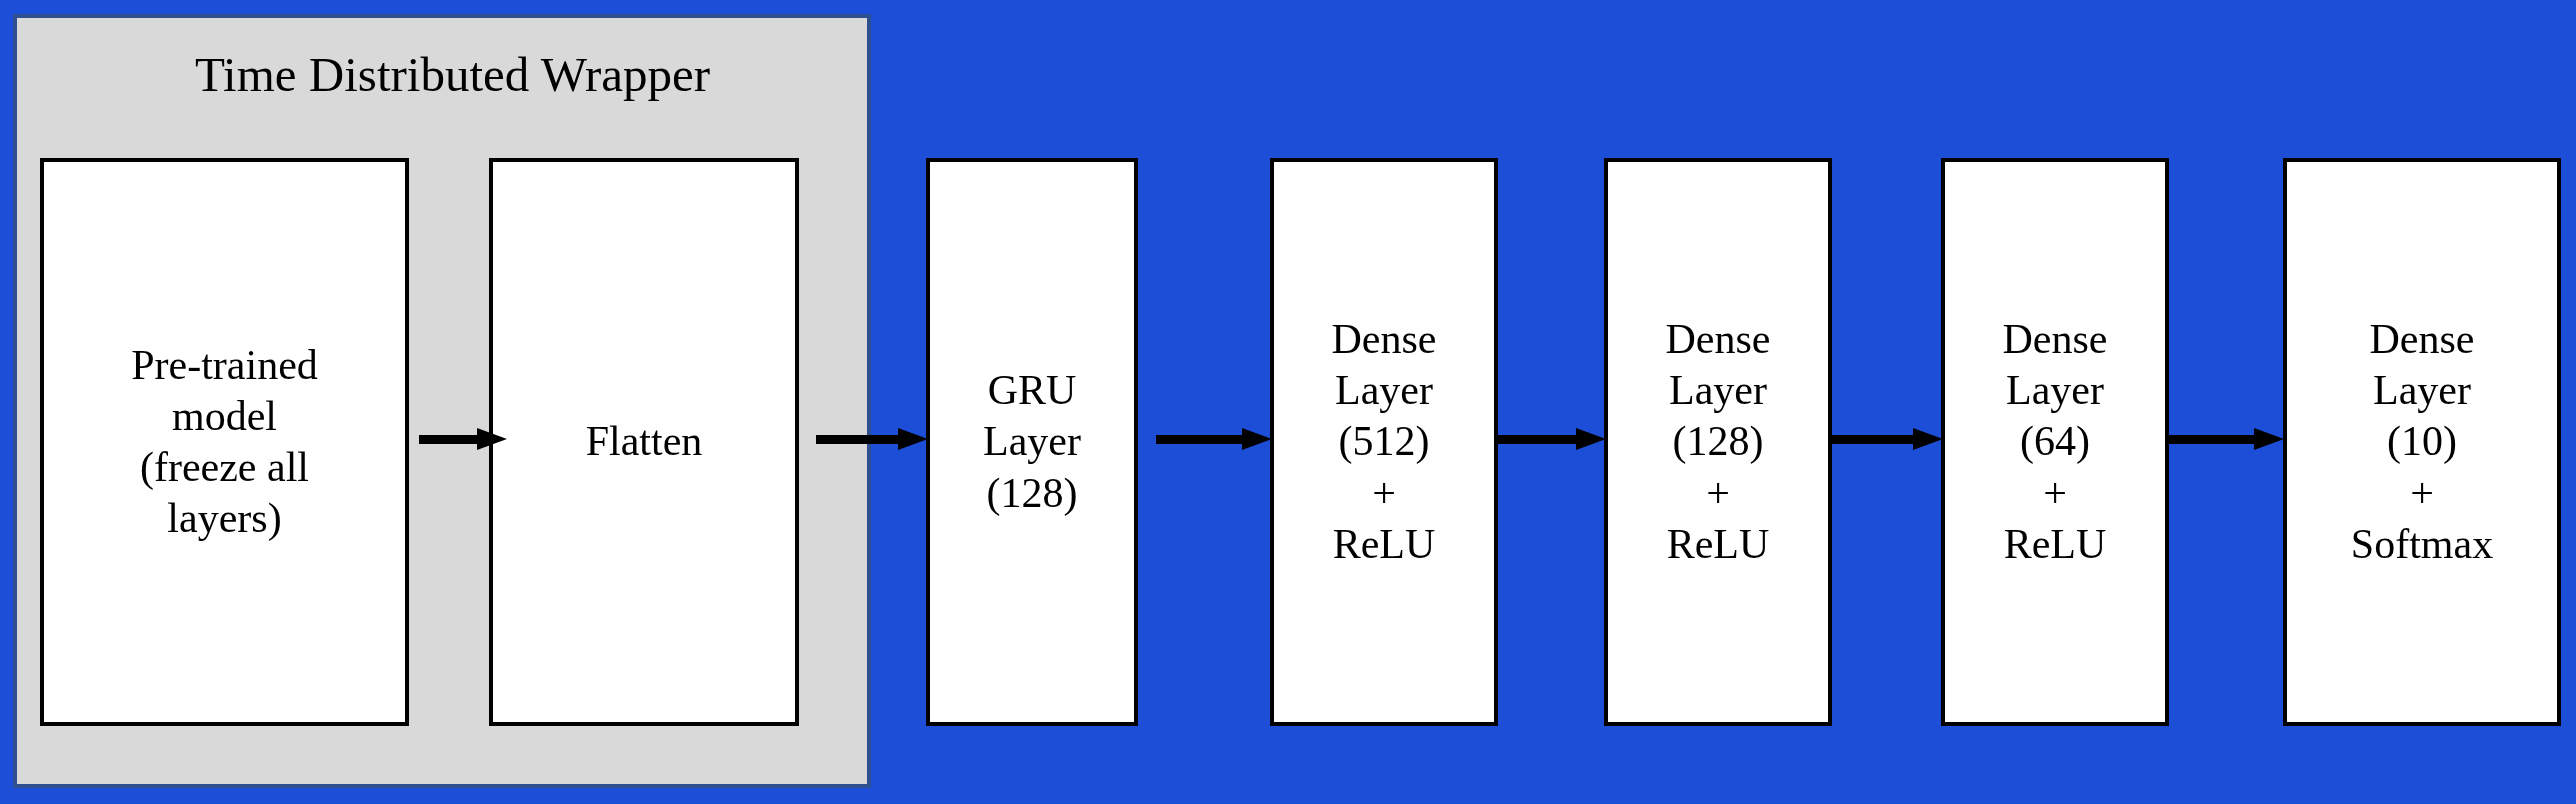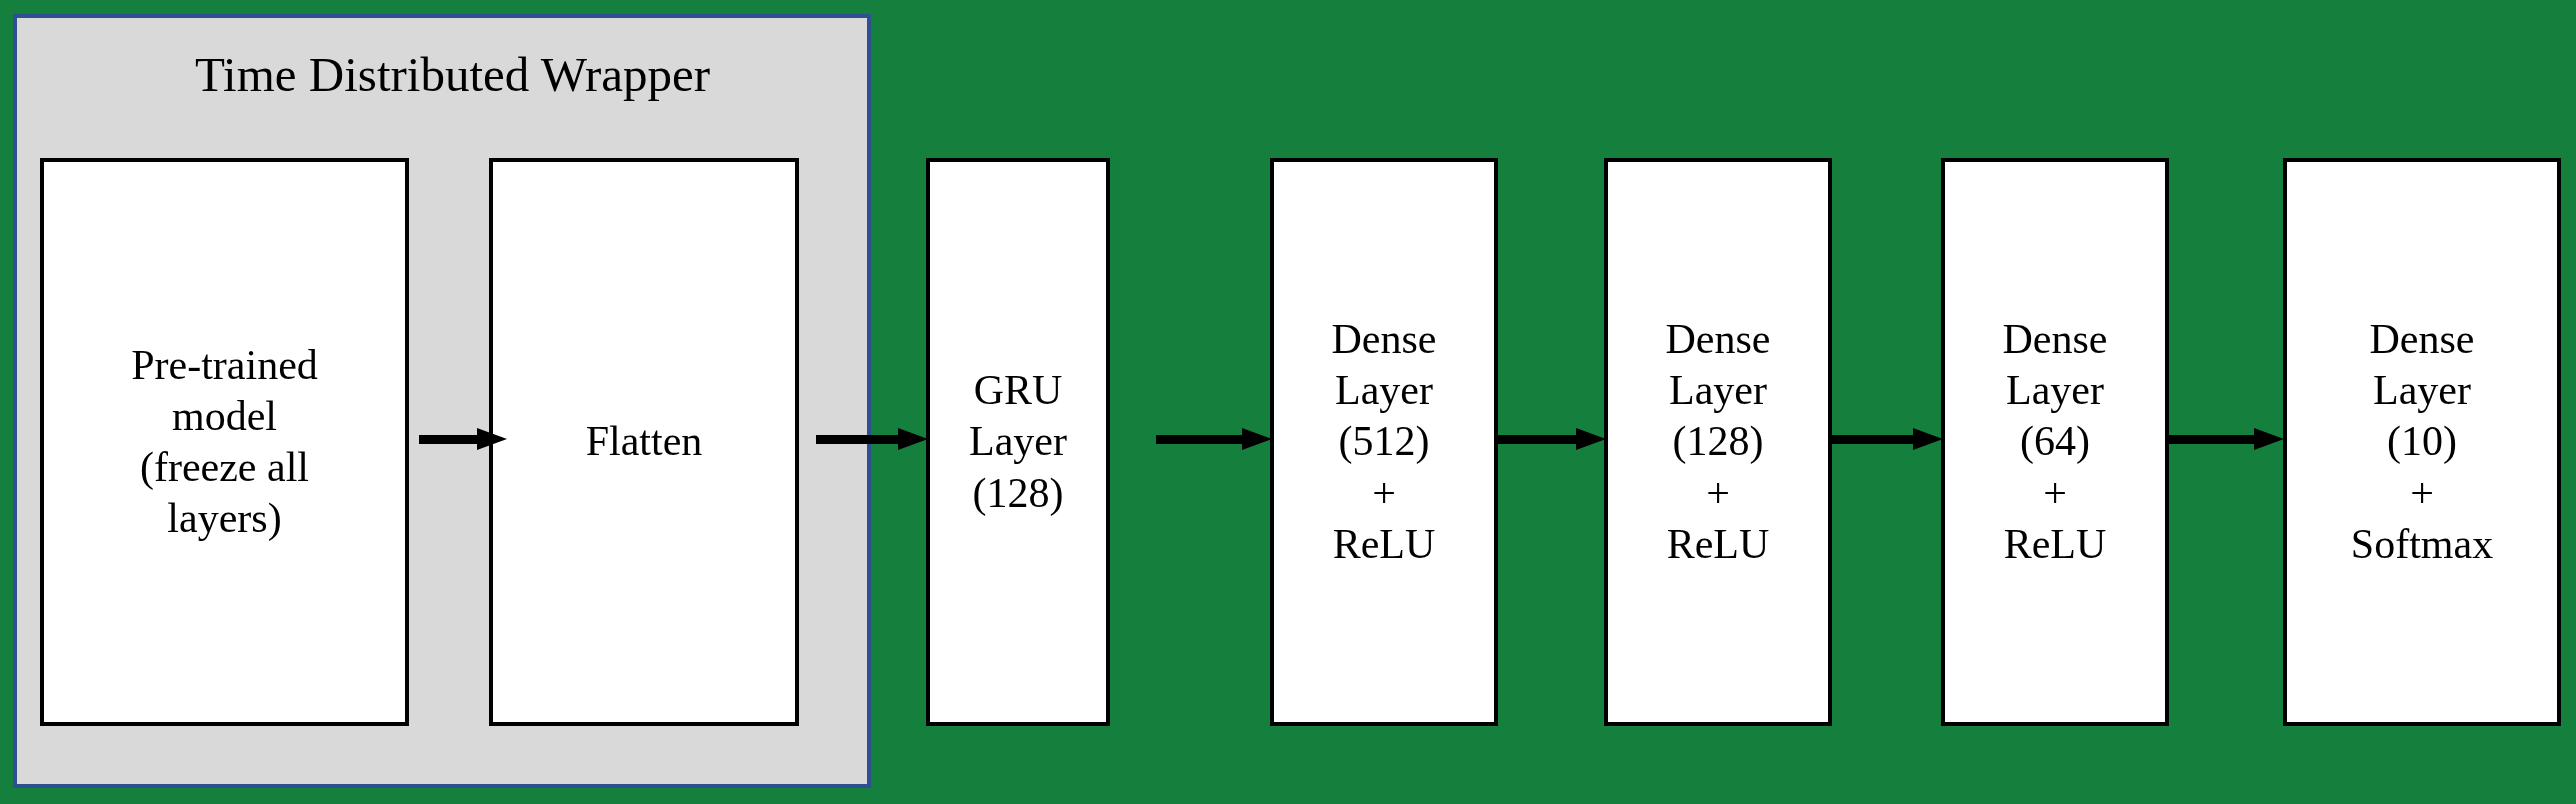--- a/index.html
+++ b/index.html
@@ -4,21 +4,21 @@
 <style>
   html, body {
     margin: 0;
     padding: 0;
     background: #ffffff;
   }
   #canvas {
     position: relative;
     width: 2576px;
     height: 804px;
-    background: #15803d;
+    background: #1d4ed8;
     overflow: hidden;
     font-family: "Liberation Serif", "DejaVu Serif", serif;
   }
 
   
   #wrapper {
     position: absolute;
     left: 13px;
     top: 14.3px;
     width: 858px;
@@ -54,21 +54,21 @@
     font-size: 42px;
     line-height: 1.22;
     color: #000000;
     white-space: pre-line;
     padding: 0 3.9px;
   }
 
   
   #box-pretrained { left: 40px;   top: 158px;  width: 369px;  height: 568px; }
   #box-flatten    { left: 489px;  top: 158px;  width: 310px;  height: 568px; }
-  #box-gru        { left: 926px; top: 158px;  width: 184px;  height: 568px; }
+  #box-gru        { left: 926px; top: 158px;  width: 212px;  height: 568px; }
   #box-dense-512  { left: 1270px; top: 158px;  width: 228px;  height: 568px; }
   #box-dense-128  { left: 1604px; top: 158px;  width: 228px;  height: 568px; }
   #box-dense-64   { left: 1941px; top: 158px;  width: 228px;  height: 568px; }
   #box-dense-10   { left: 2283px; top: 158px;  width: 278px;  height: 568px; }
 
   
   .arrow {
     position: absolute;
     height: 22px;
   }

